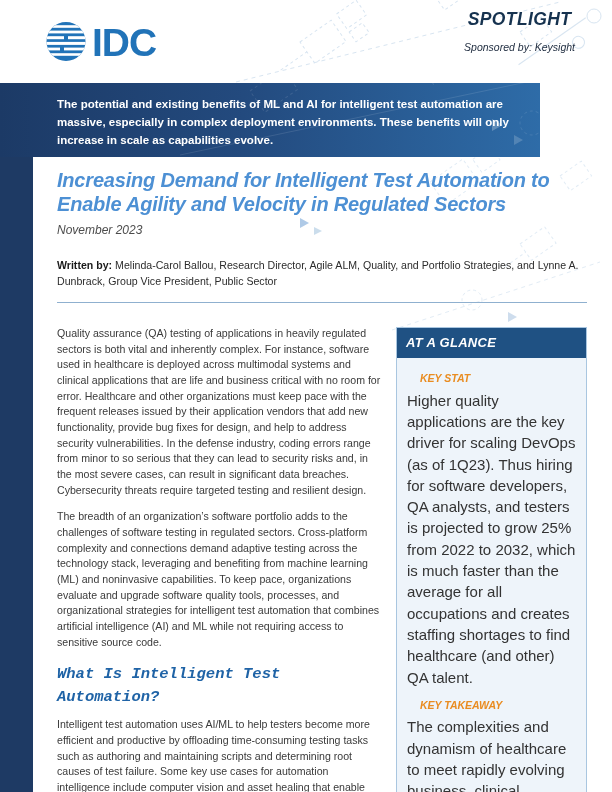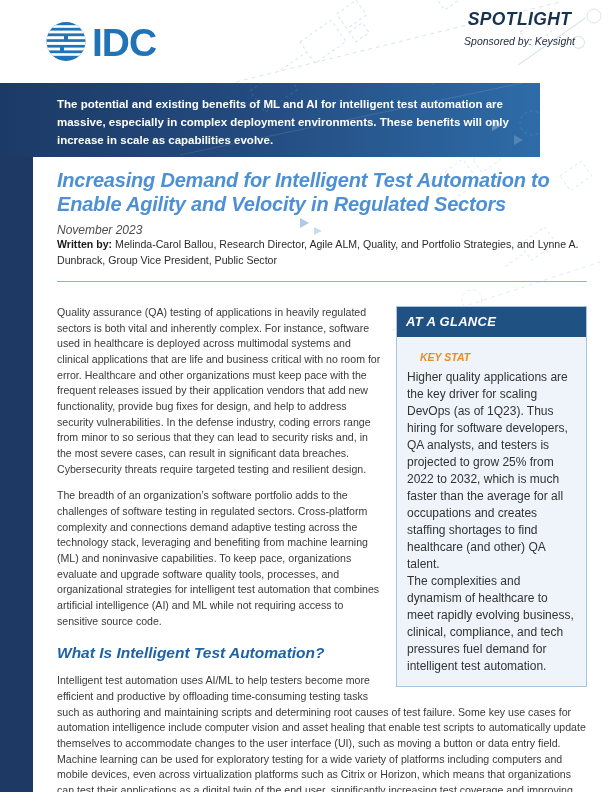--- a/index.html
+++ b/index.html
@@ -22,58 +22,58 @@
     position:relative;width:612px;height:792px;background:#ffffff;
     margin:0 auto;overflow:hidden;color:var(--body-text);
   }
   .blueprint{position:absolute;top:0;left:0;z-index:0;pointer-events:none;}
   
   .hdr{position:relative;z-index:1;height:83px;}
   .logo{position:absolute;left:44px;top:18px;display:flex;gap:6px;}
   .logo svg{display:block;}
   .spot{position:absolute;right:37px;top:9px;text-align:center;}
   .spot-title{font-size:17.5px;font-weight:bold;font-style:italic;color:#16324f;letter-spacing:.4px;}
-  .spot-sub{font-size:10.5px;font-style:italic;color:#233043;margin-top:5px;}
+  .spot-sub{font-size:10.5px;font-style:italic;color:#233043;margin-top:11px;}
   
   .banner{
     position:relative;z-index:1;height:74px;width:540px;
     background:linear-gradient(90deg,var(--banner-start) 0%,#234a7e 45%,var(--banner-end) 100%);
     padding:13px 0 0 57px;
   }
   .banner p{color:#ffffff;font-weight:bold;font-size:11.5px;line-height:1.56;max-width:487px;position:relative;z-index:1;}
   .banner svg{position:absolute;inset:0;}
   
   .leftbar{position:absolute;left:0;top:157px;width:33px;height:635px;background:var(--navy);z-index:2;}
   
   .main{position:relative;z-index:1;padding:0 25px 0 57px;}
   h1.title{
     margin-top:12px;max-width:517px;
     color:var(--title-blue);font-size:20px;line-height:1.18;
     font-weight:bold;font-style:italic;letter-spacing:-.2px;
   }
   .pubdate{margin-top:7px;font-size:12px;font-style:italic;color:#4c4c4c;}
-  .byline{margin-top:0;font-size:10.6px;line-height:1.45;color:#2c2c2c;max-width:530px;}
+  .byline{margin-top:21px;font-size:10.6px;line-height:1.45;color:#2c2c2c;max-width:530px;}
   .byline .wb{font-weight:bold;color:#1a1a1a;}
   .divider{border:none;border-top:1px solid #8fb0cf;margin-top:13px;}
   .content{padding-top:23px;font-size:10.6px;line-height:1.48;}
   .content p.body{margin:0 0 11px;color:var(--body-text);}
-  h2.section{color:var(--heading-blue);font-size:15.5px;font-weight:bold;font-style:italic;margin:13px 0 8px;}
+  h2.section{color:var(--heading-blue);font-size:15.5px;font-weight:bold;font-style:italic;margin:13px 0 8px;font-family:Liberation Mono, monospace;}
   
   .glance{
     float:right;width:191px;margin:1px 0 10px 12px;
     background:var(--glance-box-bg);border:1px solid var(--glance-border);
   }
   .glance-hd{
     background:var(--glance-header-bg);color:#ffffff;
     font-size:13px;font-weight:bold;font-style:italic;letter-spacing:.3px;
     padding:5px 9px 6px;
   }
   .glance-bd{padding:3px 10px 11px;}
   .glance-label{color:var(--accent-orange);font-weight:bold;font-style:italic;font-size:10.5px;margin:10px 13px 3px;}
-  .glance-text{font-size:12px;line-height:1.42;color:#333333;}
+  .glance-text{font-size:15px;line-height:1.42;color:#333333;}
 </style>
 </head>
 <body>
 
 <div class="page">
 
   <svg class="blueprint" width="612" height="345" viewBox="0 0 612 345" aria-hidden="true">
     <g fill="none" stroke="#d8e5f1" stroke-width="1">
       <g transform="translate(300,42) rotate(-35)" stroke-dasharray="3 3">
         <rect x="0" y="0" width="38" height="26"></rect>
@@ -171,20 +171,21 @@
     <p class="byline"><span class="wb">Written by:</span> <span>Melinda-Carol Ballou, Research Director, Agile ALM, Quality, and Portfolio Strategies, and Lynne A. Dunbrack, Group Vice President, Public Sector</span></p>
     <hr class="divider">
 
     <section class="content">
 
       <aside class="glance">
         <div class="glance-hd">AT A GLANCE</div>
         <div class="glance-bd">
           <div class="glance-label">KEY STAT</div>
           <p class="glance-text">Higher quality applications are the key driver for scaling DevOps (as of 1Q23). Thus hiring for software developers, QA analysts, and testers is projected to grow 25% from 2022 to 2032, which is much faster than the average for all occupations and creates staffing shortages to find healthcare (and other) QA talent.</p>
+          <div class="glance-label">KEY TAKEAWAY</div>
           <p class="glance-text">The complexities and dynamism of healthcare to meet rapidly evolving business, clinical, compliance, and tech pressures fuel demand for intelligent test automation.</p>
         </div>
       </aside>
 
       <p class="body">Quality assurance (QA) testing of applications in heavily regulated sectors is both vital and inherently complex. For instance, software used in healthcare is deployed across multimodal systems and clinical applications that are life and business critical with no room for error. Healthcare and other organizations must keep pace with the frequent releases issued by their application vendors that add new functionality, provide bug fixes for design, and help to address security vulnerabilities. In the defense industry, coding errors range from minor to so serious that they can lead to security risks and, in the most severe cases, can result in significant data breaches. Cybersecurity threats require targeted testing and resilient design.</p>
       <p class="body">The breadth of an organization’s software portfolio adds to the challenges of software testing in regulated sectors. Cross-platform complexity and connections demand adaptive testing across the technology stack, leveraging and benefiting from machine learning (ML) and noninvasive capabilities. To keep pace, organizations evaluate and upgrade software quality tools, processes, and organizational strategies for intelligent test automation that combines artificial intelligence (AI) and ML while not requiring access to sensitive source code.</p>
       <h2 class="section">What Is Intelligent Test Automation?</h2>
       <p class="body">Intelligent test automation uses AI/ML to help testers become more efficient and productive by offloading time-consuming testing tasks such as authoring and maintaining scripts and determining root causes of test failure. Some key use cases for automation intelligence include computer vision and asset healing that enable test scripts to automatically update themselves to accommodate changes to the user interface (UI), such as moving a button or data entry field. Machine learning can be used for exploratory testing for a wide variety of platforms including computers and mobile devices, even across virtualization platforms such as Citrix or Horizon, which means that organizations can test their applications as a digital twin of the end user, significantly increasing test coverage and improving user experience (UX).</p>
 
     </section>

